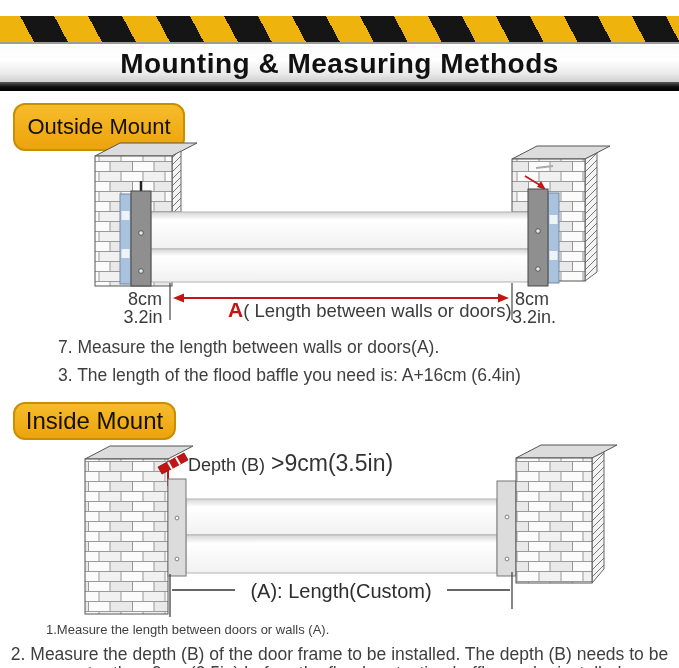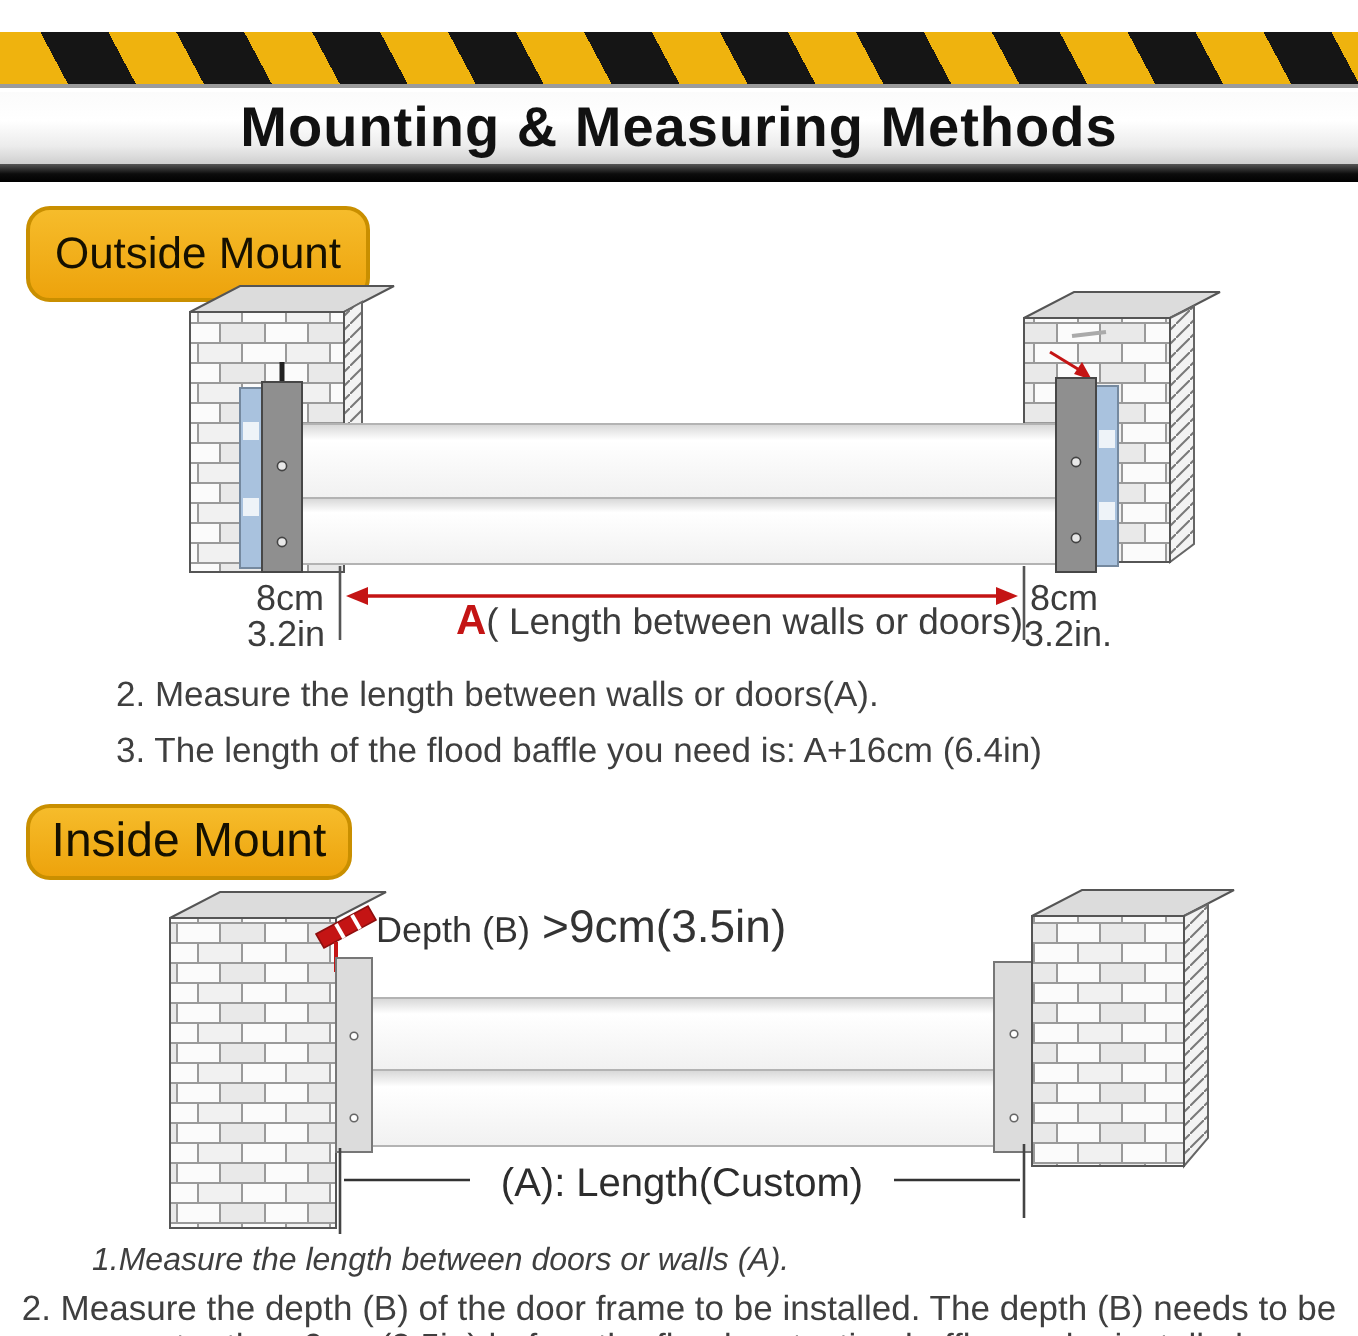--- a/index.html
+++ b/index.html
@@ -43,21 +43,21 @@
   .dim-label { font-size:18px; fill:#3c3c3c; }
   .dim-caption { font-size:18.5px; fill:#3c3c3c; }
   .red-a { font-size:21px; font-weight:bold; }
   .depth-small { font-size:18px; fill:#333; }
   .depth-big { font-size:23px; fill:#333; }
   .len-caption { font-size:20px; fill:#2d2d2d; }
 
   
   .steps-outside { position:absolute; left:58px; top:321px; color:#3f3f3f; font-size:17.5px; }
   .steps-outside p { margin:0 0 7px 0; }
-  .inside-step1 { position:absolute; left:46px; top:606px; color:#3f3f3f; font-size:16px;font-style:italic; }
+  .inside-step1 { position:absolute; left:46px; top:606px; color:#3f3f3f; font-size:13px; }
   .inside-step2 { position:absolute; left:0; top:629px; width:679px; color:#3f3f3f;
                   font-size:17.5px; line-height:19px; text-align:center; }
   .inside-step2 p { width:662px; margin:0 auto; }
 </style>
 </head>
 <body>
 
 <div id="page">
 
   <div class="hazard-stripes"></div>
@@ -136,21 +136,21 @@
       <polygon points="509,157 498,152.5 498,161.5" fill="#C41414"></polygon>
       <text x="145" y="164" text-anchor="middle" class="dim-label">8cm</text>
       <text x="143" y="182" text-anchor="middle" class="dim-label">3.2in</text>
       <text x="532" y="164" text-anchor="middle" class="dim-label">8cm</text>
       <text x="534" y="182" text-anchor="middle" class="dim-label">3.2in.</text>
       <text x="228" y="176"><tspan class="red-a" fill="#C41414">A</tspan><tspan class="dim-caption">( Length between walls or doors)</tspan></text>
     </g>
   </svg>
 
   <div class="steps-outside">
-    <p>2. Measure the length between walls or doors(A).</p>
+    <p>7. Measure the length between walls or doors(A).</p>
     <p>3. The length of the flood baffle you need is: A+16cm (6.4in)</p>
   </div>
 
   <div class="badge inside">
     <span>Inside Mount</span>
   </div>
 
   <svg id="inside-svg" width="679" height="180" viewBox="0 0 679 180">
 
     <g>

